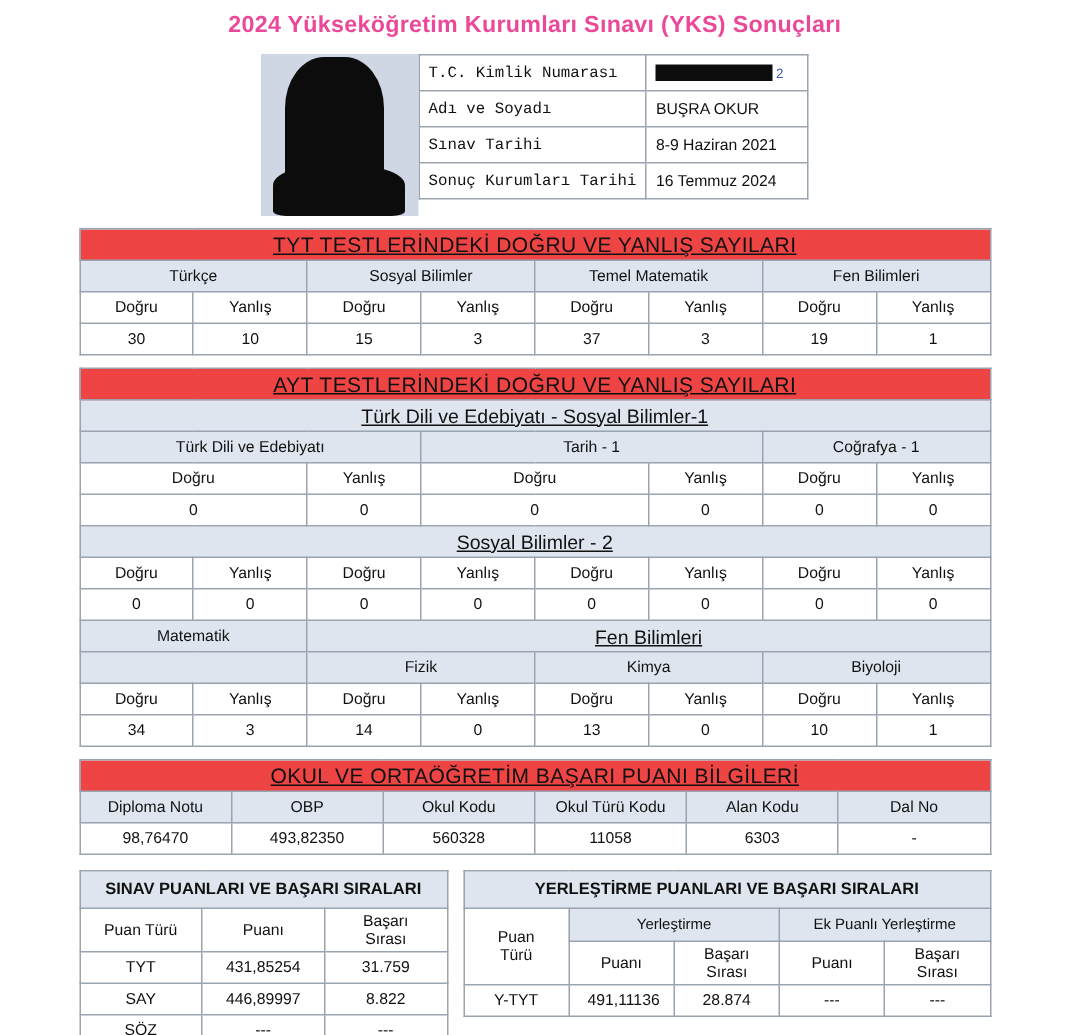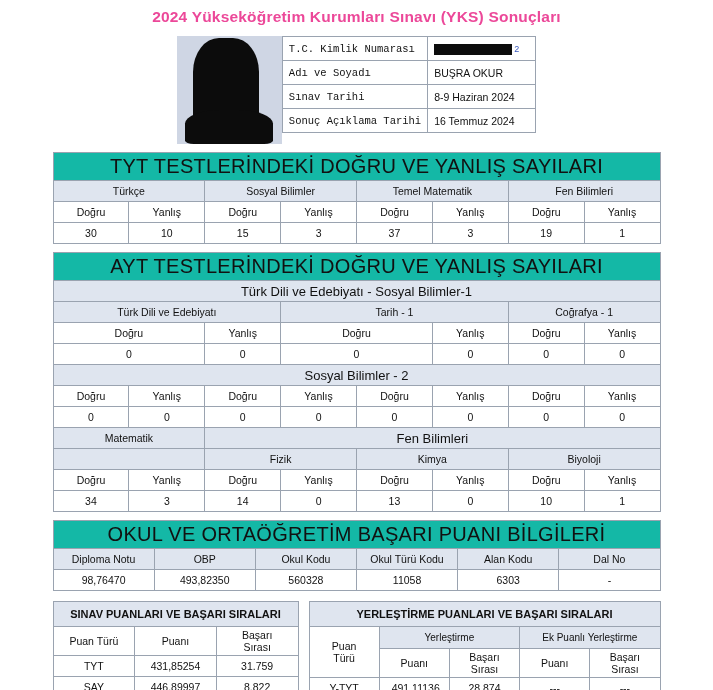--- a/index.html
+++ b/index.html
@@ -107,32 +107,34 @@
     table-layout: fixed;
   }
   table.grid td, table.grid th {
     border: 1px solid #9aa3b0;
     text-align: center;
     padding: 2px 1px;
     height: 16px;
     font-weight: normal;
   }
   .band {
-    background: #14b8a6;
+    background: #ef4444;
     font-weight: bold;
-    font-size: 20px;
+    font-size: 14px;
     letter-spacing: 0.3px;
     height: 20px;
     color: #111;
+    text-decoration: underline;
   }
   .band-sm {
     background: #dfe5ef;
     font-weight: bold;
     font-size: 13px;
     height: 19px;
+    text-decoration: underline;
   }
   .sub {
     background: #dfe5ef;
     font-weight: bold;
     font-size: 10.5px;
   }
   .hdr {
     background: #ffffff;
     font-size: 10.5px;
   }
@@ -198,24 +200,24 @@
           <tr>
         <td class="lbl">T.C. Kimlik Numarası</td>
         <td class="val"><span class="tc-redact"></span><span class="tc-mark">2</span></td>
       </tr>
       <tr>
         <td class="lbl">Adı ve Soyadı</td>
         <td class="val">BUŞRA OKUR</td>
       </tr>
       <tr>
         <td class="lbl">Sınav Tarihi</td>
-        <td class="val">8-9 Haziran 2024</td>
-      </tr>
-      <tr>
-        <td class="lbl tall-lbl">Sonuç Açıklama Tarihi</td>
+        <td class="val">8-9 Haziran 2021</td>
+      </tr>
+      <tr>
+        <td class="lbl tall-lbl">Sonuç Kurumları Tarihi</td>
         <td class="val tall-lbl">16 Temmuz 2024</td>
       </tr>
     </tbody>
       </table>
   </div>
 
   <div class="spacer"></div>
 
   <div class="section">
     <table class="grid">

